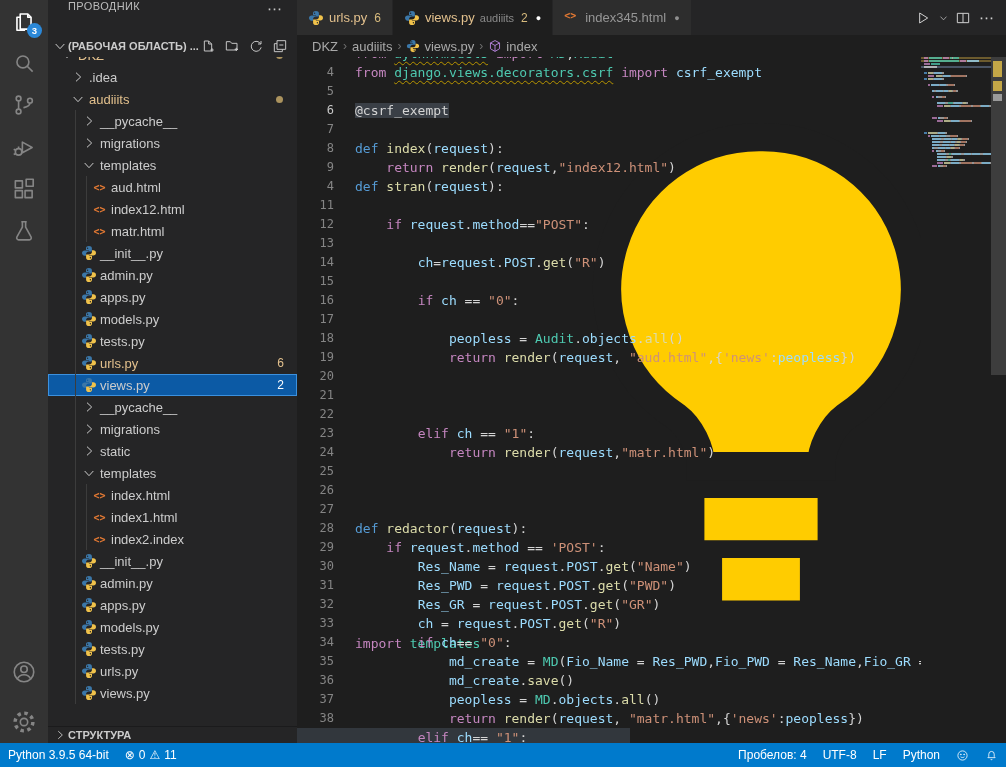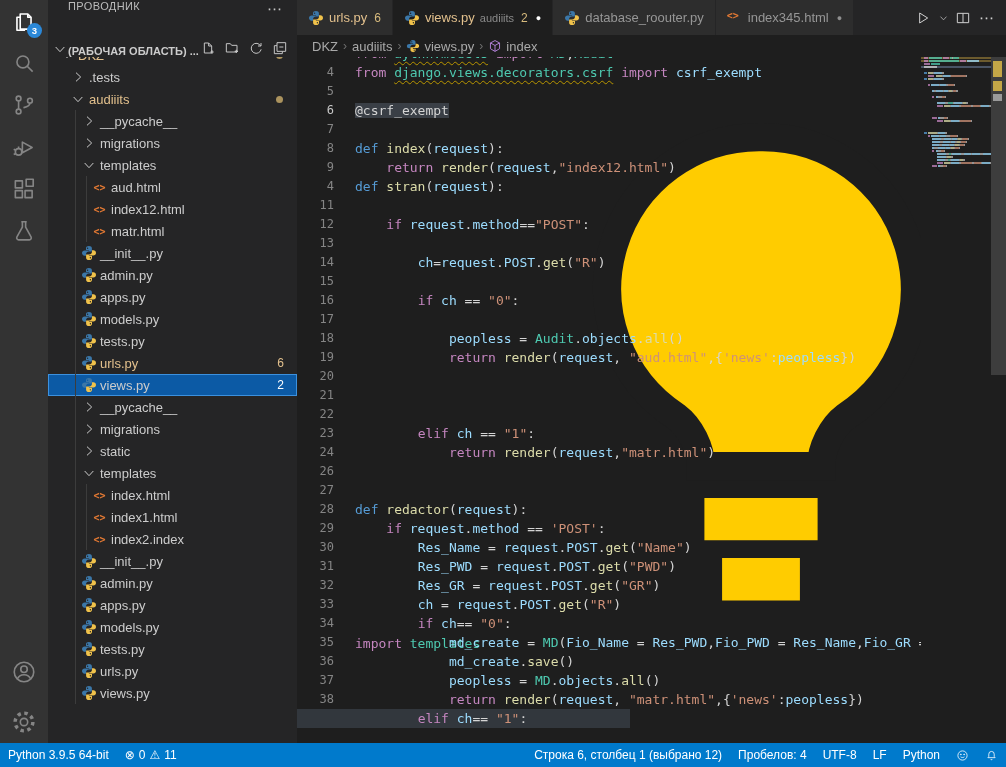--- a/index.html
+++ b/index.html
@@ -13,21 +13,21 @@
   .ab-item.active{color:#ffffff}
   .ab-item svg{width:26px;height:26px}
   .ab-badge{position:absolute;right:6px;bottom:4px;min-width:15px;height:15px;border-radius:50%;background:#2b88d8;color:#fff;
     font-size:9.5px;display:flex;align-items:center;justify-content:center;font-weight:bold}
   .ab-bottom{margin-top:auto;margin-bottom:8px}
 
   
   .sidebar{position:absolute;left:48px;top:0;width:249px;height:743px;background:#252526;overflow:hidden;z-index:4}
   .sb-title{height:35px;display:flex;align-items:flex-start;padding:0 14px 0 20px;font-size:11px;color:#bbbbbb;letter-spacing:.4px}
   .sb-title .more{margin-left:auto;color:#c5c5c5;font-size:15px;cursor:pointer;letter-spacing:1px}
-  .sb-section{height:22px;display:flex;align-items:flex-end;padding:0 8px 0 4px;font-size:11px;font-weight:bold;color:#cccccc}
+  .sb-section{height:22px;display:flex;align-items:center;padding:0 8px 0 4px;font-size:11px;font-weight:bold;color:#cccccc}
   .sb-section .chev{width:16px;display:flex;justify-content:center;color:#cccccc}
   .sb-section .chev svg{width:16px;height:16px}
   .sb-acts{margin-left:auto;display:flex;gap:6px}
   .sb-acts .act{width:18px;height:18px;display:flex;align-items:center;justify-content:center;color:#c5c5c5;cursor:pointer}
   .sb-acts .act svg{width:16px;height:16px}
   .treeclip{position:absolute;top:57px;left:0;right:0;bottom:17px;overflow:hidden}
   .tree{margin-top:-13px}
   .trow{position:relative;height:22px;display:flex;align-items:center;color:#cccccc;cursor:pointer;white-space:nowrap}
   .trow.selected{background:#0c5aa5;box-shadow:inset 0 0 0 1px #3c91de}
   .trow .slot{width:17px;min-width:17px;height:22px;display:flex;align-items:center;justify-content:center}
@@ -227,21 +227,21 @@
             </span>
             <span class="lbl gold">DKZ</span>
             <span class="tdot"></span>
           </div>
           <div class="trow" style="padding-left: 21px;">
             <span class="slot">
               <svg viewBox="0 0 24 24" fill="none" stroke="currentColor" stroke-width="1.5" stroke-linejoin="round">
                 <path d="M9 5.5l7 6.5-7 6.5"></path>
               </svg>
             </span>
-            <span class="lbl">.tests</span>
+            <span class="lbl">.idea</span>
           </div>
           <div class="trow" style="padding-left: 21px;">
             <span class="slot">
               <svg viewBox="0 0 24 24" fill="none" stroke="currentColor" stroke-width="1.5" stroke-linejoin="round">
                 <path d="M5.5 9l6.5 7 6.5-7"></path>
               </svg>
             </span>
             <span class="lbl gold">audiiits</span>
             <span class="tdot"></span>
           </div>
@@ -492,20 +492,28 @@
             <span class="tguide" style="left: 27px;"></span>
             <span class="slot">
               <svg viewBox="0 0 16 16">
                 <path fill="#3b77a8" d="M7.9 1C6.1 1 5 1.9 5 3.3V5h3.1v.6H3.6C2.1 5.6 1 6.6 1 8.1s1.1 2.6 2.6 2.6H5V9.2c0-1.5 1.3-2.7 2.9-2.7h3V3.3C10.9 1.9 9.7 1 7.9 1zM6.6 2.5a.7.7 0 110 1.4.7.7 0 010-1.4z"></path>
                 <path fill="#f0c24b" d="M8.1 15c1.8 0 2.9-.9 2.9-2.3V11H7.9v-.6h4.5c1.5 0 2.6-1 2.6-2.5s-1.1-2.6-2.6-2.6H11v1.5c0 1.5-1.3 2.7-2.9 2.7h-3v3.2C5.1 14.1 6.3 15 8.1 15zm1.3-1.5a.7.7 0 110-1.4.7.7 0 010 1.4z"></path>
               </svg>
             </span>
             <span class="lbl">views.py</span>
           </div>
         </div>
+    </div>
+    <div class="outline-row">
+      <span class="chev">
+          <svg viewBox="0 0 24 24" fill="none" stroke="currentColor" stroke-width="1.5" stroke-linejoin="round">
+            <path d="M9 5.5l7 6.5-7 6.5"></path>
+          </svg>
+        </span>
+      <span>СТРУКТУРА</span>
     </div>
   </div>
 
   <div class="editor">
     <div class="tabs" id="tabs">
         <div class="tab">
           <span class="pyic" style="display: inline-flex;">
             <svg viewBox="0 0 16 16">
               <path fill="#3b77a8" d="M7.9 1C6.1 1 5 1.9 5 3.3V5h3.1v.6H3.6C2.1 5.6 1 6.6 1 8.1s1.1 2.6 2.6 2.6H5V9.2c0-1.5 1.3-2.7 2.9-2.7h3V3.3C10.9 1.9 9.7 1 7.9 1zM6.6 2.5a.7.7 0 110 1.4.7.7 0 010-1.4z"></path>
               <path fill="#f0c24b" d="M8.1 15c1.8 0 2.9-.9 2.9-2.3V11H7.9v-.6h4.5c1.5 0 2.6-1 2.6-2.5s-1.1-2.6-2.6-2.6H11v1.5c0 1.5-1.3 2.7-2.9 2.7h-3v3.2C5.1 14.1 6.3 15 8.1 15zm1.3-1.5a.7.7 0 110-1.4.7.7 0 010 1.4z"></path>
@@ -518,29 +526,20 @@
           <span class="pyic" style="display: inline-flex;">
             <svg viewBox="0 0 16 16">
               <path fill="#3b77a8" d="M7.9 1C6.1 1 5 1.9 5 3.3V5h3.1v.6H3.6C2.1 5.6 1 6.6 1 8.1s1.1 2.6 2.6 2.6H5V9.2c0-1.5 1.3-2.7 2.9-2.7h3V3.3C10.9 1.9 9.7 1 7.9 1zM6.6 2.5a.7.7 0 110 1.4.7.7 0 010-1.4z"></path>
               <path fill="#f0c24b" d="M8.1 15c1.8 0 2.9-.9 2.9-2.3V11H7.9v-.6h4.5c1.5 0 2.6-1 2.6-2.5s-1.1-2.6-2.6-2.6H11v1.5c0 1.5-1.3 2.7-2.9 2.7h-3v3.2C5.1 14.1 6.3 15 8.1 15zm1.3-1.5a.7.7 0 110-1.4.7.7 0 010 1.4z"></path>
             </svg>
           </span>
           <span class="tlabel gold">views.py</span>
           <span class="tdesc">audiiits</span>
           <span class="tnum">2</span>
           <span class="dirty" style="color: rgb(255, 255, 255);">●</span>
-        </div>
-        <div class="tab">
-          <span class="pyic" style="display: inline-flex;">
-            <svg viewBox="0 0 16 16">
-              <path fill="#3b77a8" d="M7.9 1C6.1 1 5 1.9 5 3.3V5h3.1v.6H3.6C2.1 5.6 1 6.6 1 8.1s1.1 2.6 2.6 2.6H5V9.2c0-1.5 1.3-2.7 2.9-2.7h3V3.3C10.9 1.9 9.7 1 7.9 1zM6.6 2.5a.7.7 0 110 1.4.7.7 0 010-1.4z"></path>
-              <path fill="#f0c24b" d="M8.1 15c1.8 0 2.9-.9 2.9-2.3V11H7.9v-.6h4.5c1.5 0 2.6-1 2.6-2.5s-1.1-2.6-2.6-2.6H11v1.5c0 1.5-1.3 2.7-2.9 2.7h-3v3.2C5.1 14.1 6.3 15 8.1 15zm1.3-1.5a.7.7 0 110-1.4.7.7 0 010 1.4z"></path>
-            </svg>
-          </span>
-          <span class="tlabel">database_roouter.py</span>
         </div>
         <div class="tab">
           <span class="pyic" style="display: inline-flex;">
             <span class="html-ic">&lt;&gt;</span>
           </span>
           <span class="tlabel">index345.html</span>
           <span class="dirty" style="color: rgb(143, 143, 143);">●</span>
         </div>
         <div class="ed-actions">
           <span class="act">
@@ -611,20 +610,21 @@
           <div class="ln"><span class="num">15</span><span class="txt"><span class="guide" style="left: 0px;"></span><span class="guide" style="left: 31.32px;"></span></span></div>
           <div class="ln"><span class="num">16</span><span class="txt"><span class="guide" style="left: 0px;"></span><span class="guide" style="left: 31.32px;"></span><span class="p">        </span><span class="k">if</span><span class="p"> </span><span class="v">ch</span><span class="p"> == </span><span class="s">"0"</span><span class="p">:</span></span></div>
           <div class="ln"><span class="num">17</span><span class="txt"><span class="guide" style="left: 0px;"></span><span class="guide" style="left: 31.32px;"></span><span class="guide" style="left: 62.64px;"></span></span></div>
           <div class="ln"><span class="num">18</span><span class="txt"><span class="guide" style="left: 0px;"></span><span class="guide" style="left: 31.32px;"></span><span class="guide" style="left: 62.64px;"></span><span class="p">            </span><span class="v">peopless</span><span class="p"> = </span><span class="t">Audit</span><span class="p">.</span><span class="v">objects</span><span class="p">.</span><span class="f">all</span><span class="p">()</span></span></div>
           <div class="ln"><span class="num">19</span><span class="txt"><span class="guide" style="left: 0px;"></span><span class="guide" style="left: 31.32px;"></span><span class="guide" style="left: 62.64px;"></span><span class="p">            </span><span class="k">return</span><span class="p"> </span><span class="f">render</span><span class="p">(</span><span class="v">request</span><span class="p">, </span><span class="s">"aud.html"</span><span class="p">,{</span><span class="s">'news'</span><span class="p">:</span><span class="v">peopless</span><span class="p">})</span></span></div>
           <div class="ln"><span class="num">20</span><span class="txt"><span class="guide" style="left: 0px;"></span><span class="guide" style="left: 31.32px;"></span></span></div>
           <div class="ln"><span class="num">21</span><span class="txt"><span class="guide" style="left: 0px;"></span><span class="guide" style="left: 31.32px;"></span></span></div>
           <div class="ln"><span class="num">22</span><span class="txt"><span class="guide" style="left: 0px;"></span><span class="guide" style="left: 31.32px;"></span></span></div>
           <div class="ln"><span class="num">23</span><span class="txt"><span class="guide" style="left: 0px;"></span><span class="guide" style="left: 31.32px;"></span><span class="p">        </span><span class="k">elif</span><span class="p"> </span><span class="v">ch</span><span class="p"> == </span><span class="s">"1"</span><span class="p">:</span></span></div>
           <div class="ln"><span class="num">24</span><span class="txt"><span class="guide" style="left: 0px;"></span><span class="guide" style="left: 31.32px;"></span><span class="guide" style="left: 62.64px;"></span><span class="p">            </span><span class="k">return</span><span class="p"> </span><span class="f">render</span><span class="p">(</span><span class="v">request</span><span class="p">,</span><span class="s">"matr.html"</span><span class="p">)</span></span></div>
+          <div class="ln"><span class="num">25</span><span class="txt"><span class="guide" style="left: 0px;"></span></span></div>
           <div class="ln"><span class="num">26</span><span class="txt"><span class="guide" style="left: 0px;"></span></span></div>
           <div class="ln"><span class="num">27</span><span class="txt"><span class="guide" style="left: 0px;"></span></span></div>
           <div class="ln"><span class="num">28</span><span class="txt"><span class="d">def</span><span class="p"> </span><span class="f">redactor</span><span class="p">(</span><span class="v">request</span><span class="p">):</span></span></div>
           <div class="ln"><span class="num">29</span><span class="txt"><span class="guide" style="left: 0px;"></span><span class="p">    </span><span class="k">if</span><span class="p"> </span><span class="v">request</span><span class="p">.</span><span class="v">method</span><span class="p"> == </span><span class="s">'POST'</span><span class="p">:</span></span></div>
           <div class="ln"><span class="num">30</span><span class="txt"><span class="guide" style="left: 0px;"></span><span class="guide" style="left: 31.32px;"></span><span class="p">        </span><span class="v">Res_Name</span><span class="p"> = </span><span class="v">request</span><span class="p">.</span><span class="v">POST</span><span class="p">.</span><span class="f">get</span><span class="p">(</span><span class="s">"Name"</span><span class="p">)</span></span></div>
           <div class="ln"><span class="num">31</span><span class="txt"><span class="guide" style="left: 0px;"></span><span class="guide" style="left: 31.32px;"></span><span class="p">        </span><span class="v">Res_PWD</span><span class="p"> = </span><span class="v">request</span><span class="p">.</span><span class="v">POST</span><span class="p">.</span><span class="f">get</span><span class="p">(</span><span class="s">"PWD"</span><span class="p">)</span></span></div>
           <div class="ln"><span class="num">32</span><span class="txt"><span class="guide" style="left: 0px;"></span><span class="guide" style="left: 31.32px;"></span><span class="p">        </span><span class="v">Res_GR</span><span class="p"> = </span><span class="v">request</span><span class="p">.</span><span class="v">POST</span><span class="p">.</span><span class="f">get</span><span class="p">(</span><span class="s">"GR"</span><span class="p">)</span></span></div>
           <div class="ln"><span class="num">33</span><span class="txt"><span class="guide" style="left: 0px;"></span><span class="guide" style="left: 31.32px;"></span><span class="p">        </span><span class="v">ch</span><span class="p"> = </span><span class="v">request</span><span class="p">.</span><span class="v">POST</span><span class="p">.</span><span class="f">get</span><span class="p">(</span><span class="s">"R"</span><span class="p">)</span></span></div>
           <div class="ln"><span class="num">34</span><span class="txt"><span class="guide" style="left: 0px;"></span><span class="guide" style="left: 31.32px;"></span><span class="p">        </span><span class="k">if</span><span class="p"> </span><span class="v">ch</span><span class="p">== </span><span class="s">"0"</span><span class="p">:</span></span></div>
           <div class="ln"><span class="num">35</span><span class="txt"><span class="guide" style="left: 0px;"></span><span class="guide" style="left: 31.32px;"></span><span class="guide" style="left: 62.64px;"></span><span class="p">            </span><span class="v">md_create</span><span class="p"> = </span><span class="t">MD</span><span class="p">(</span><span class="v">Fio_Name</span><span class="p"> = </span><span class="v">Res_PWD</span><span class="p">,</span><span class="v">Fio_PWD</span><span class="p"> = </span><span class="v">Res_Name</span><span class="p">,</span><span class="v">Fio_GR</span><span class="p"> = </span></span></div>
@@ -686,23 +686,20 @@
         <span>Python 3.9.5 64-bit</span>
       </div>
       <div class="st-item">
         <span class="st-ico">⊗</span>
         <span>0</span>
         <span class="st-ico">⚠</span>
         <span>11</span>
       </div>
       <div class="st-right">
         <div class="st-item">
-          <span>Строка 6, столбец 1 (выбрано 12)</span>
-        </div>
-        <div class="st-item">
           <span>Пробелов: 4</span>
         </div>
         <div class="st-item">
           <span>UTF-8</span>
         </div>
         <div class="st-item">
           <span>LF</span>
         </div>
         <div class="st-item">
           <span>Python</span>

